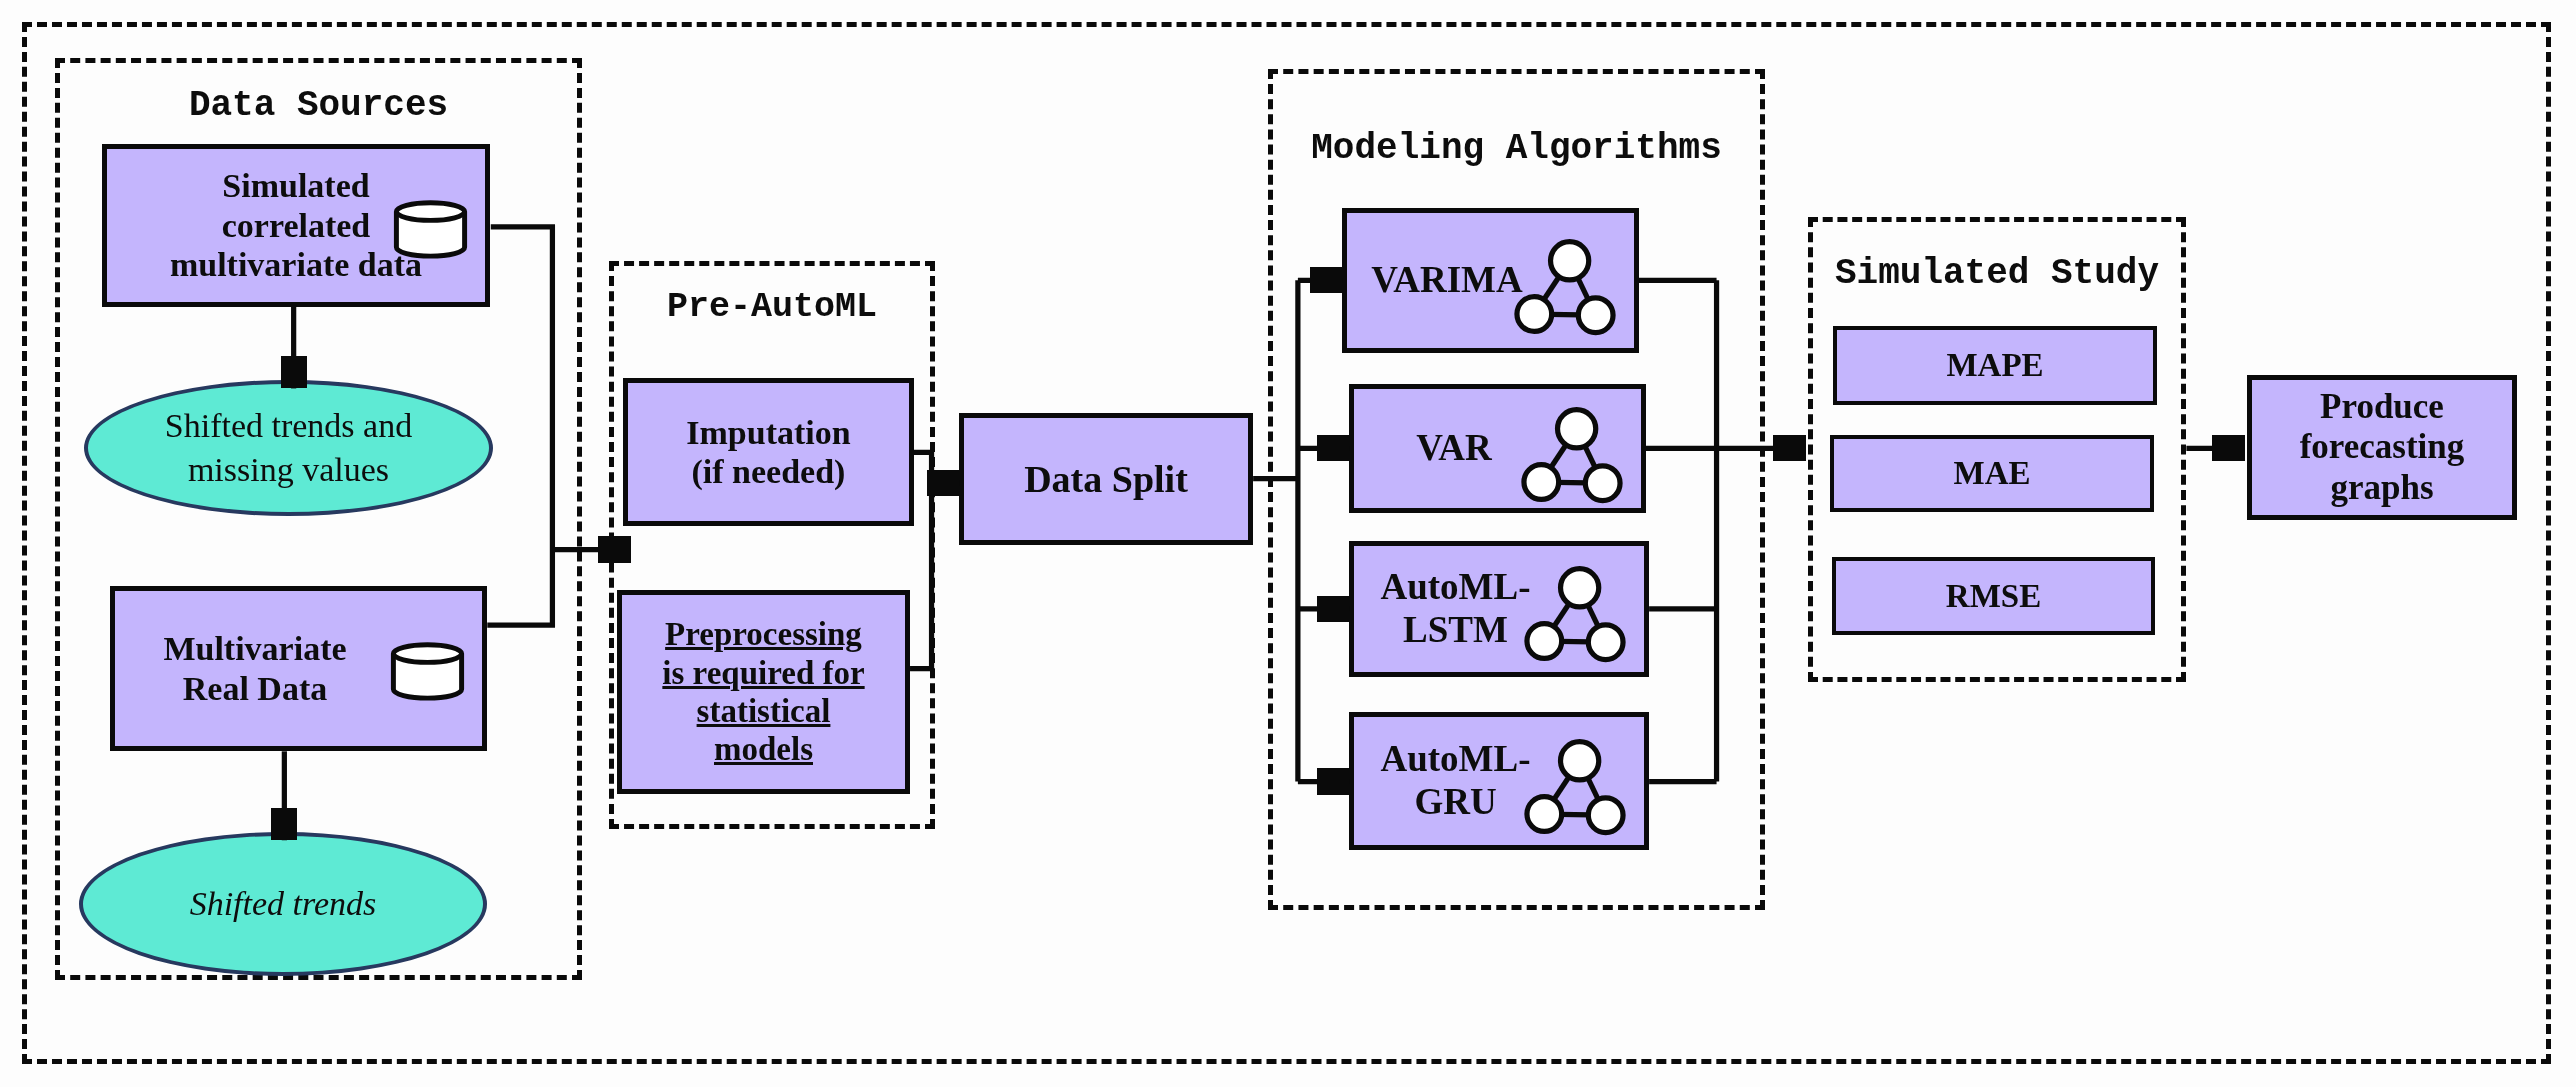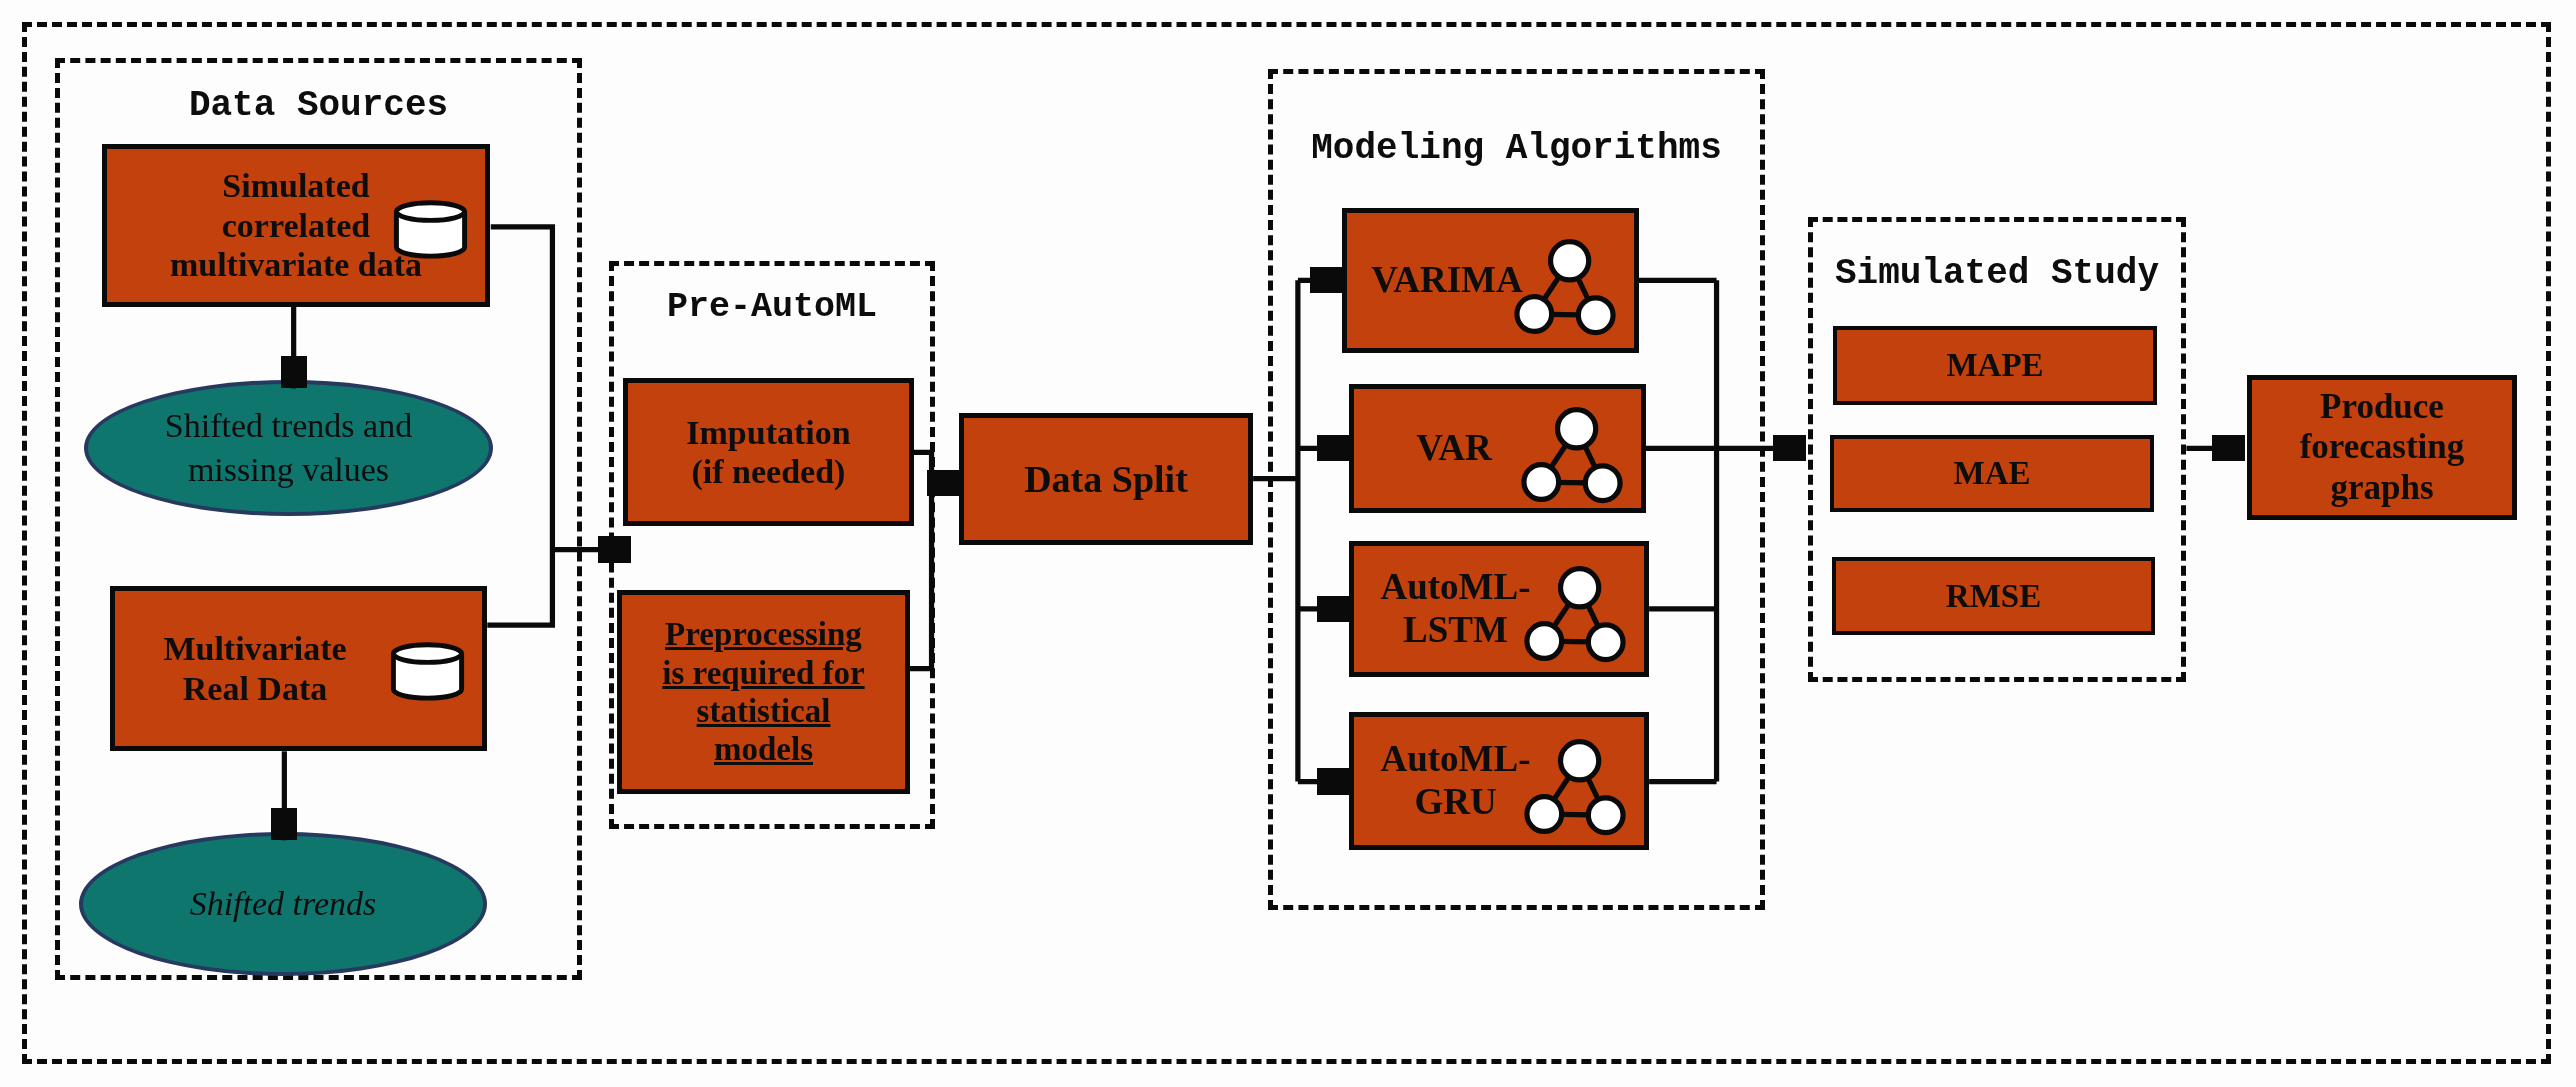--- a/index.html
+++ b/index.html
@@ -24,39 +24,39 @@
     font-weight:bold;
     font-size:36px;
     line-height:1.1;
     white-space:pre-line;
     font-family:Liberation Mono, monospace;
   }
   .node{
     position:absolute;
     border:5.2px solid #0a0a0a;
     box-sizing:border-box;
-    background:#c2410c;
+    background:#c4b5fd;
     display:flex;
     align-items:center;
     justify-content:center;
     text-align:center;
   }
   .label{
     font-weight:bold;
     font-size:34px;
     line-height:1.16;
     white-space:pre-line;
     flex:1;
   }
   .ellipse{
     position:absolute;
     border:4.1px solid #27395f;
     border-radius:50%;
     box-sizing:border-box;
-    background:#0f766e;
+    background:#5eead4;
     display:flex;
     align-items:center;
     justify-content:center;
     text-align:center;
   }
   .ellipse .label{font-weight:400;font-size:34px;line-height:1.28;}
   .algo .label{font-size:37px;margin-right:87px;}
   .with-icon-center .label{margin-right:87px;}
   .data-split .label{font-size:38px;}
   .metric .label{font-size:33px;}

